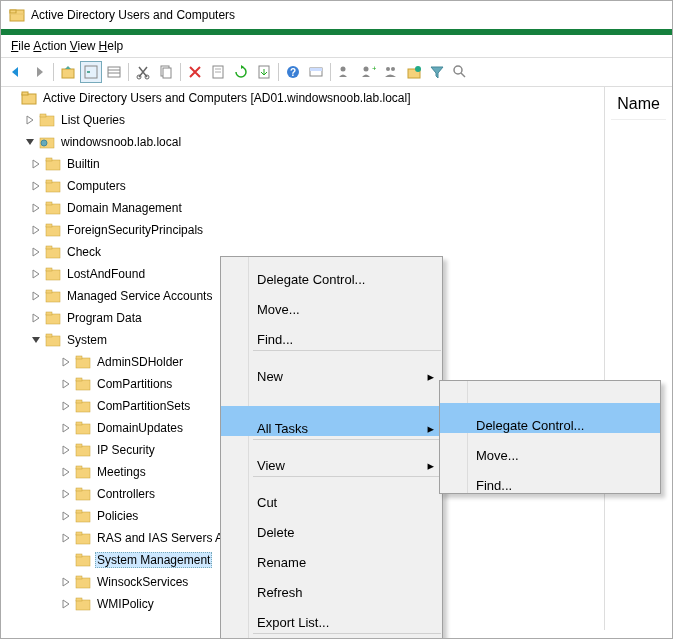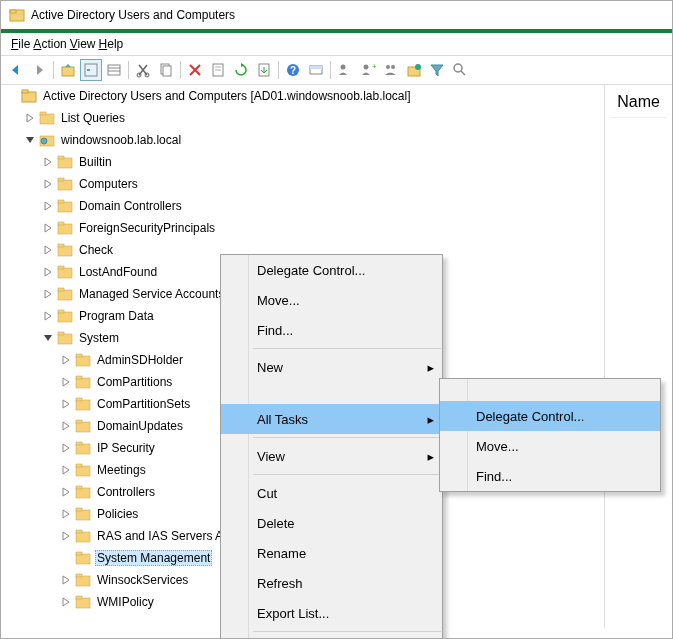--- a/index.html
+++ b/index.html
@@ -9,21 +9,21 @@
       background: #fff;
       width: 673px;
       height: 639px;
       overflow: hidden;
       border: 1px solid #aaa;
     }
     .titlebar {
       display: flex;
       align-items: center;
       padding: 6px 8px;
-      border-bottom: 4px solid #15803d;
+      border-bottom: 6px solid #15803d;
       background: #fff;
     }
     .titlebar .app-icon { width: 16px; height: 16px; margin-right: 6px; }
     .titlebar .title { font-size: 12px; }
     .menubar {
       display: flex;
       gap: 3px;
       padding: 4px 10px;
       border-bottom: 1px solid #ddd;
       background: #fff;
@@ -77,21 +77,21 @@
       cursor: pointer;
       color: #888;
       flex-shrink: 0;
     }
     .expander.hidden { visibility: hidden; }
     .node-icon { width: 16px; height: 16px; margin: 0 4px 0 2px; flex-shrink: 0; }
     .node-label { cursor: default; padding: 1px 2px; }
     .selected .node-label { background: #cde8ff; border: 1px dotted #7ab; padding: 0 1px; }
     .indent-1 { padding-left: 4px; }
     .indent-2 { padding-left: 22px; }
-    .indent-3 { padding-left: 40px; }
+    .indent-3 { padding-left: 28px; }
     .indent-4 { padding-left: 58px; }
 
     
     .folder-svg { fill: #f5d27a; stroke: #c8a034; stroke-width: 0.5; }
     .root-icon rect { fill: #f5d27a; stroke: #c8a034; }
 
     
     .ctx-menu {
       position: absolute;
       background: #f0f0f0;
@@ -102,21 +102,21 @@
     }
     .ctx-gutter {
       position: absolute;
       left: 0; top: 0; bottom: 0;
       width: 28px;
       background: #f0f0f0;
       border-right: 1px solid #dcdcdc;
     }
     .ctx-item {
       position: relative;
-      display: flex; align-items: center;
+      display: flex; align-items: flex-end;
       height: 30px;
       padding: 0 28px 0 36px;
       cursor: default;
     }
     .ctx-item.hl { background: #90c8f6; margin-top: 22px; }
     .ctx-item .sub-arrow {
       position: absolute; right: 8px;
     }
     .ctx-sep {
       height: 1px;
@@ -338,21 +338,21 @@
           <div class="row indent-3">
             <span class="expander">
               <svg width="10" height="10" viewBox="0 0 10 10">
                 <path d="M2 1 L8 5 L2 9 Z" fill="none" stroke="#888"></path>
               </svg>
             </span>
             <svg class="node-icon" viewBox="0 0 16 16">
               <rect class="folder-svg" x="1" y="4" width="14" height="10"></rect>
               <rect class="folder-svg" x="1" y="2" width="6" height="3"></rect>
             </svg>
-            <span class="node-label">Domain Controllers</span>
+            <span class="node-label">Domain Management</span>
           </div>
           <div class="row indent-3">
             <span class="expander">
               <svg width="10" height="10" viewBox="0 0 10 10">
                 <path d="M2 1 L8 5 L2 9 Z" fill="none" stroke="#888"></path>
               </svg>
             </span>
             <svg class="node-icon" viewBox="0 0 16 16">
               <rect class="folder-svg" x="1" y="4" width="14" height="10"></rect>
               <rect class="folder-svg" x="1" y="2" width="6" height="3"></rect>

